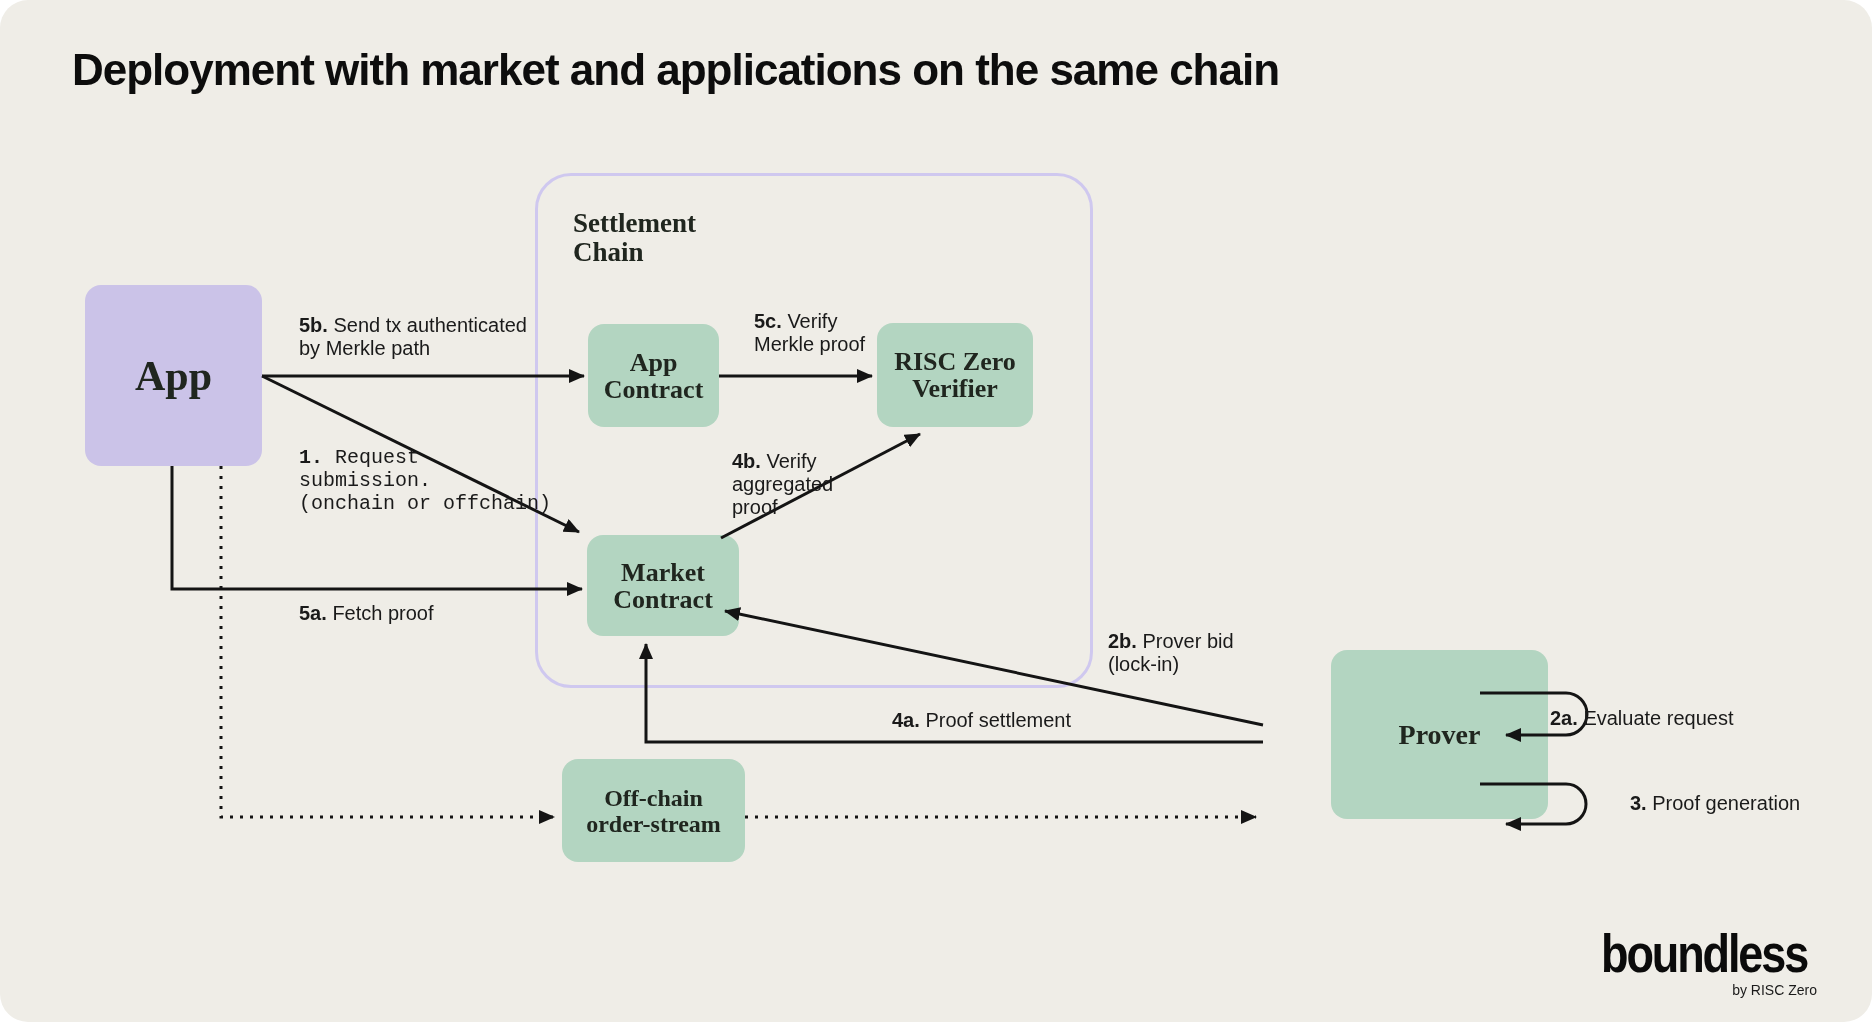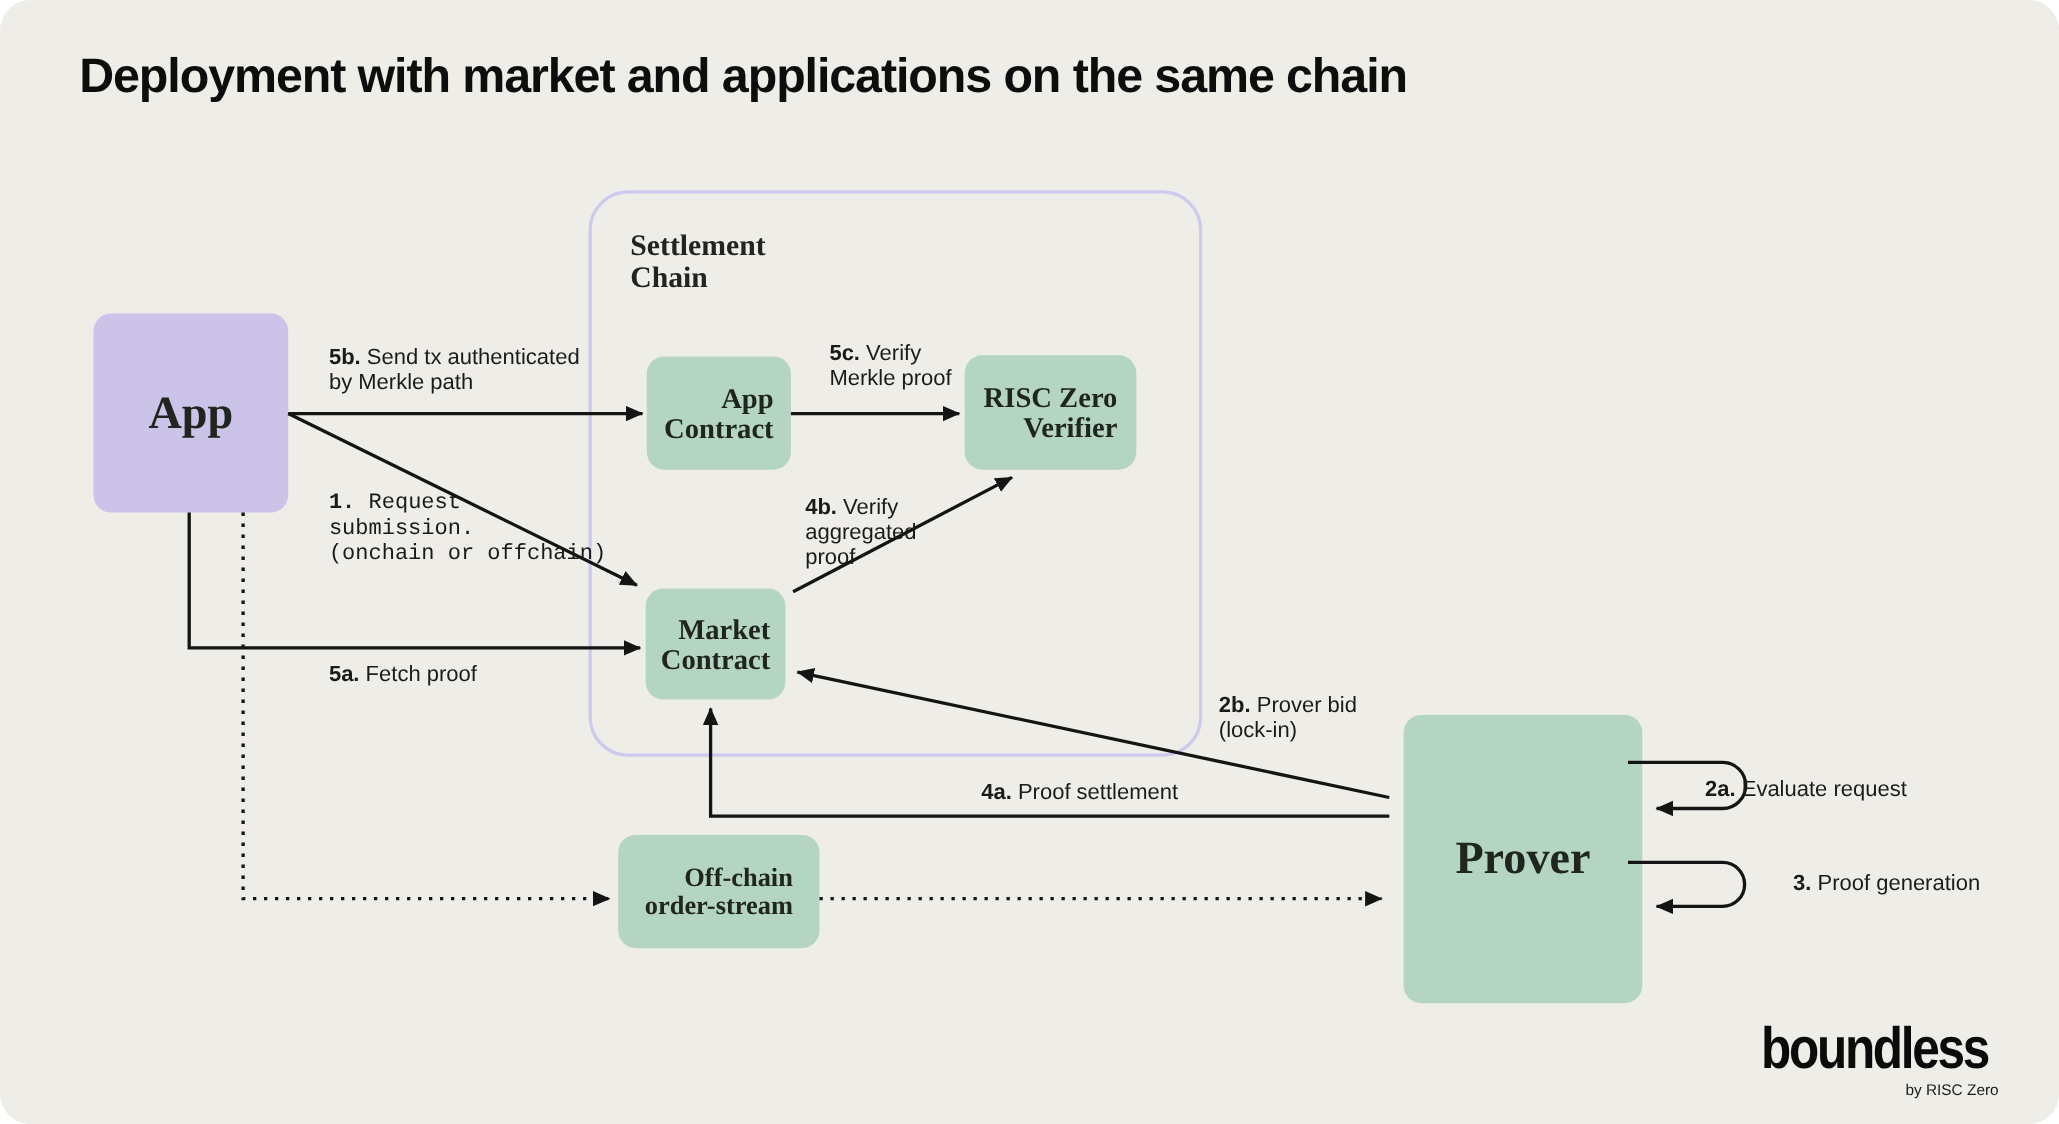--- a/index.html
+++ b/index.html
@@ -9,31 +9,31 @@
     font-family:"Liberation Sans", sans-serif;
     border-radius:28px;
   }
   .title {
     position:absolute; left:72px; top:46px;
     font-size:44px; line-height:48px; font-weight:600;
     letter-spacing:-1px; color:#0d0d0d;
   }
   .node {
     position:absolute; display:flex; align-items:center; justify-content:center;
-    text-align:right; border-radius:16px;
+    text-align:center; border-radius:16px;
     font-family:"Liberation Serif", serif; font-weight:700;
     color:#20261f; white-space:pre-line;
   }
   .lavender { background:#CBC3E8; }
   .green    { background:#B3D5C1; }
   .node-app     { left:85px;  top:285px; width:177px; height:181px; font-size:42px; }
-  .node-prover  { left:1276px; top:650px; width:217px; height:262px; font-size:42px; }
+  .node-prover  { left:1331px; top:650px; width:217px; height:169px; font-size:28px; }
   .node-appcon  { left:588px; top:324px; width:131px; height:103px; font-size:26px; line-height:27px; }
   .node-rzv     { left:877px; top:323px; width:156px; height:104px; font-size:26px; line-height:27px; }
-  .node-market  { left:587px; top:535px; width:127px; height:101px; font-size:26px; line-height:27px; }
+  .node-market  { left:587px; top:535px; width:152px; height:101px; font-size:26px; line-height:27px; }
   .node-offchain{ left:562px; top:749px; width:183px; height:103px; font-size:24px; line-height:26px;margin-top:10px; }
   .container-box {
     position:absolute; left:535px; top:173px; width:558px; height:515px;
     border:3px solid #CFC8EF; border-radius:36px; box-sizing:border-box;
     background:transparent;
   }
   .container-label {
     position:absolute; left:35px; top:33px;
     font-family:"Liberation Serif", serif; font-weight:700;
     font-size:27px; line-height:29px; color:#20261f; white-space:pre-line;

